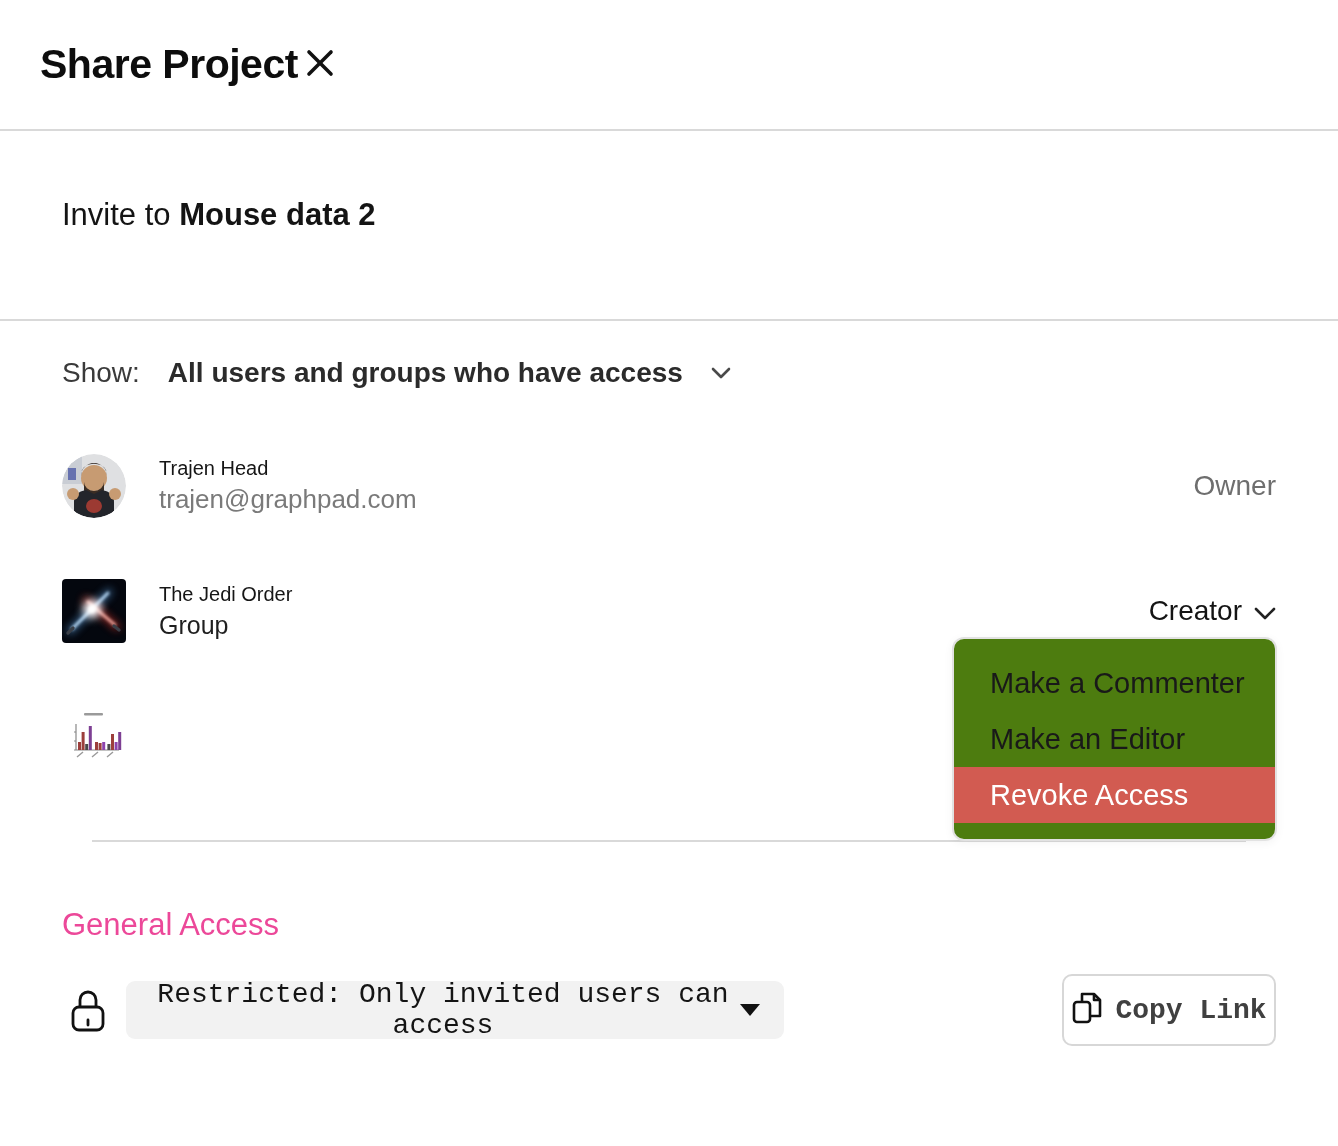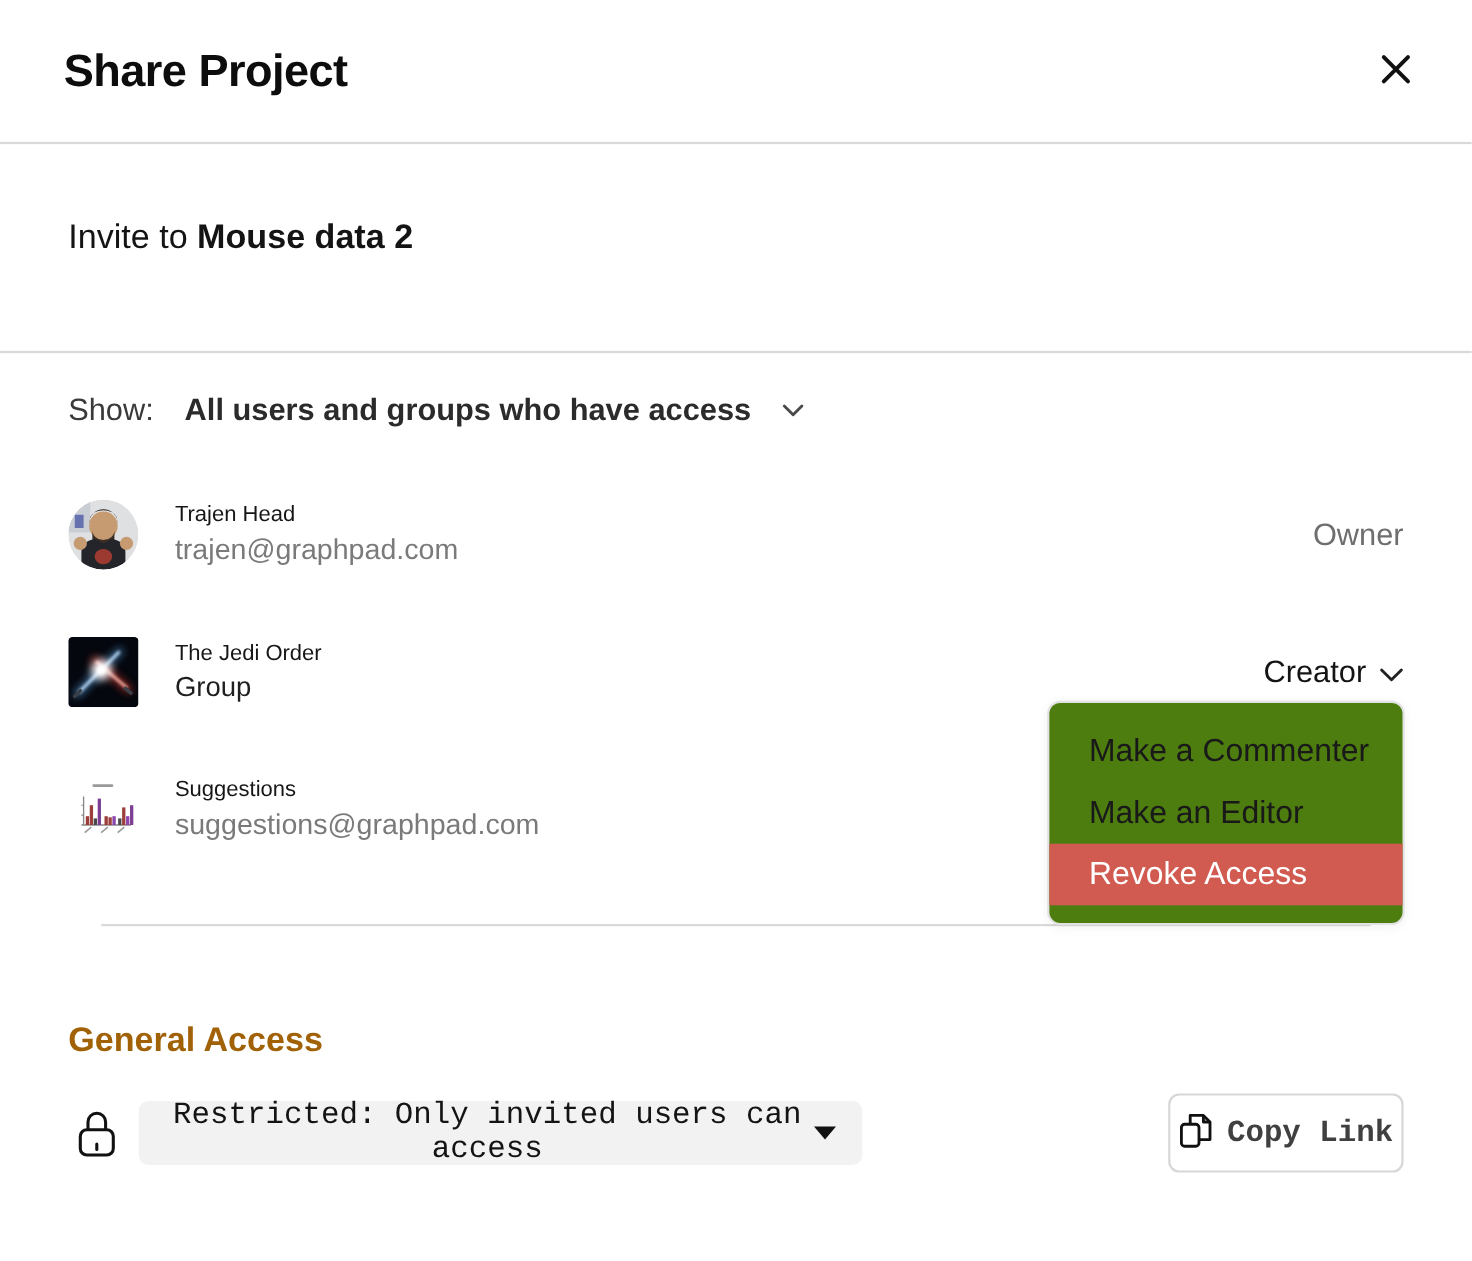--- a/index.html
+++ b/index.html
@@ -8,22 +8,22 @@
     background:#ffffff;
     font-family:"Liberation Sans","DejaVu Sans",sans-serif;
     color:#161616;
     overflow:hidden;
   }
   .divider { border:none; border-top:2px solid var(--border,#d9d9d9); }
 
   
   .header {
     height:131px;
-    display:flex; align-items:center; justify-content:space-between;
-    padding:0 47px 0 58px;
+    display:flex; align-items:center; justify-content:flex-start;
+    padding:0 47px 0 40px;
     border-bottom:2px solid var(--border,#d9d9d9);
   }
   .title { font-size:41px; font-weight:600; letter-spacing:-0.5px; color:#0d0d0d; }
   .close-btn {
     background:none; border:none; cursor:pointer;
     width:44px; height:44px; display:flex; align-items:center; justify-content:center;
   }
 
   
   .invite-section { padding:66px 62px 51px; border-bottom:2px solid var(--border,#d9d9d9); }
@@ -74,21 +74,21 @@
     height:56px; display:flex; align-items:center;
     padding:0 36px; font-size:29px; color:#191919; cursor:pointer;
     white-space:nowrap;
   }
   .role-menu-item.danger { background:var(--danger,#d25b51); color:#ffffff; }
 
   .list-divider { margin:72px 30px 0; }
 
   
   .general-section { padding:65px 62px 0; }
-  .general-heading { font-size:31px; font-weight:700; color:#a16207; margin-bottom:31px;margin-top:20px; }
+  .general-heading { font-size:31px; font-weight:400; color:#ec4899; margin-bottom:31px; }
   .general-row { display:flex; align-items:center; height:72px;font-family:Liberation Mono, monospace; }
   .lock-wrap { width:40px; display:flex; justify-content:center; margin-left:6px; }
   .restriction-select {
     margin-left:18px; width:658px; height:58px;
     background:#f2f2f2; border:none; border-radius:9px;
     display:flex; align-items:center; justify-content:space-between;
     padding:0 24px 0 20px; cursor:pointer;
     font-family:inherit;
   }
   .restriction-text { font-size:28px; color:#141414; }
@@ -221,24 +221,20 @@
         <rect x="40.2" y="38" width="3" height="8" fill="#8d44ad"></rect>
         <rect x="45.4" y="40" width="3" height="6" fill="#4a4a4a"></rect>
         <rect x="49" y="30" width="3" height="16" fill="#9c3f3c"></rect>
         <rect x="52.6" y="38" width="3" height="8" fill="#8d44ad"></rect>
         <rect x="56.2" y="28" width="3" height="18" fill="#7d3f93"></rect>
         <line x1="15" y1="53" x2="21" y2="48" stroke="#999" stroke-width="1.4"></line>
         <line x1="30" y1="53" x2="36" y2="48" stroke="#999" stroke-width="1.4"></line>
         <line x1="45" y1="53" x2="51" y2="48" stroke="#999" stroke-width="1.4"></line>
       </svg>
     </div>
-    <div class="member-text">
-      <div class="member-name">Suggestions</div>
-      <div class="member-sub">suggestions@graphpad.com</div>
-    </div>
   </div>
 
   <div class="role-menu">
     <div class="role-menu-item">Make a Commenter</div>
     <div class="role-menu-item">Make an Editor</div>
     <div class="role-menu-item danger">Revoke Access</div>
   </div>
 
   <hr class="divider list-divider">
 </div>

